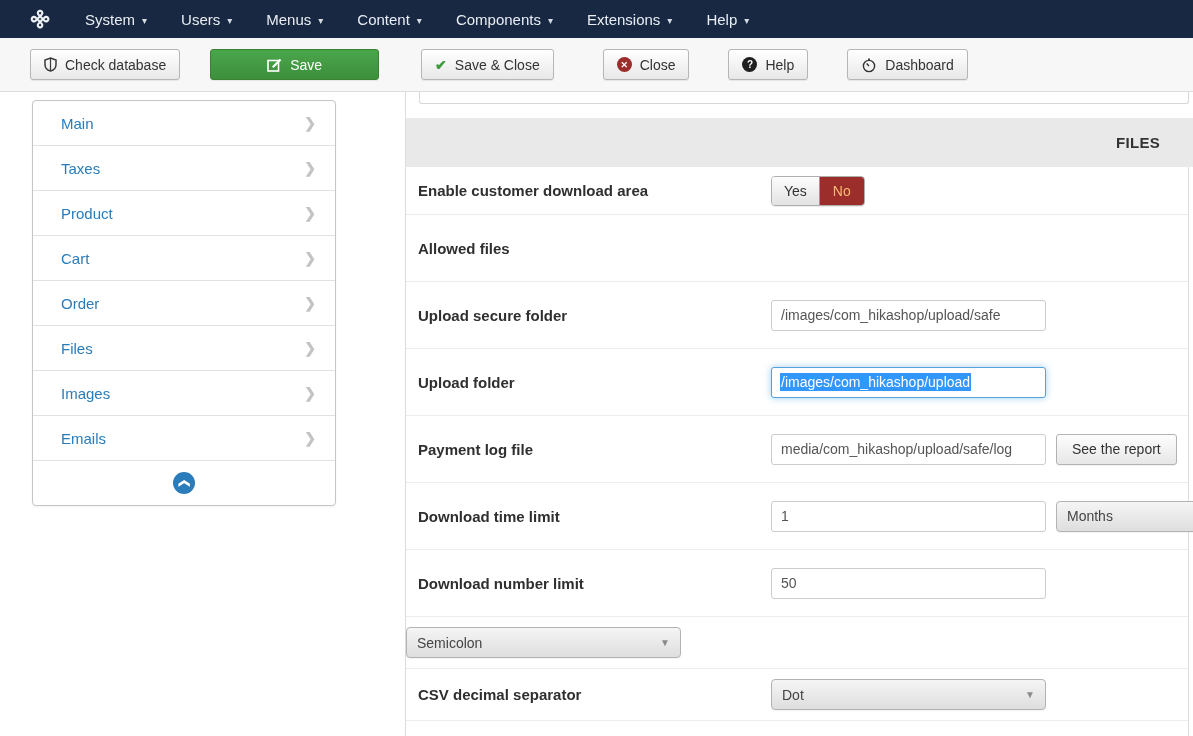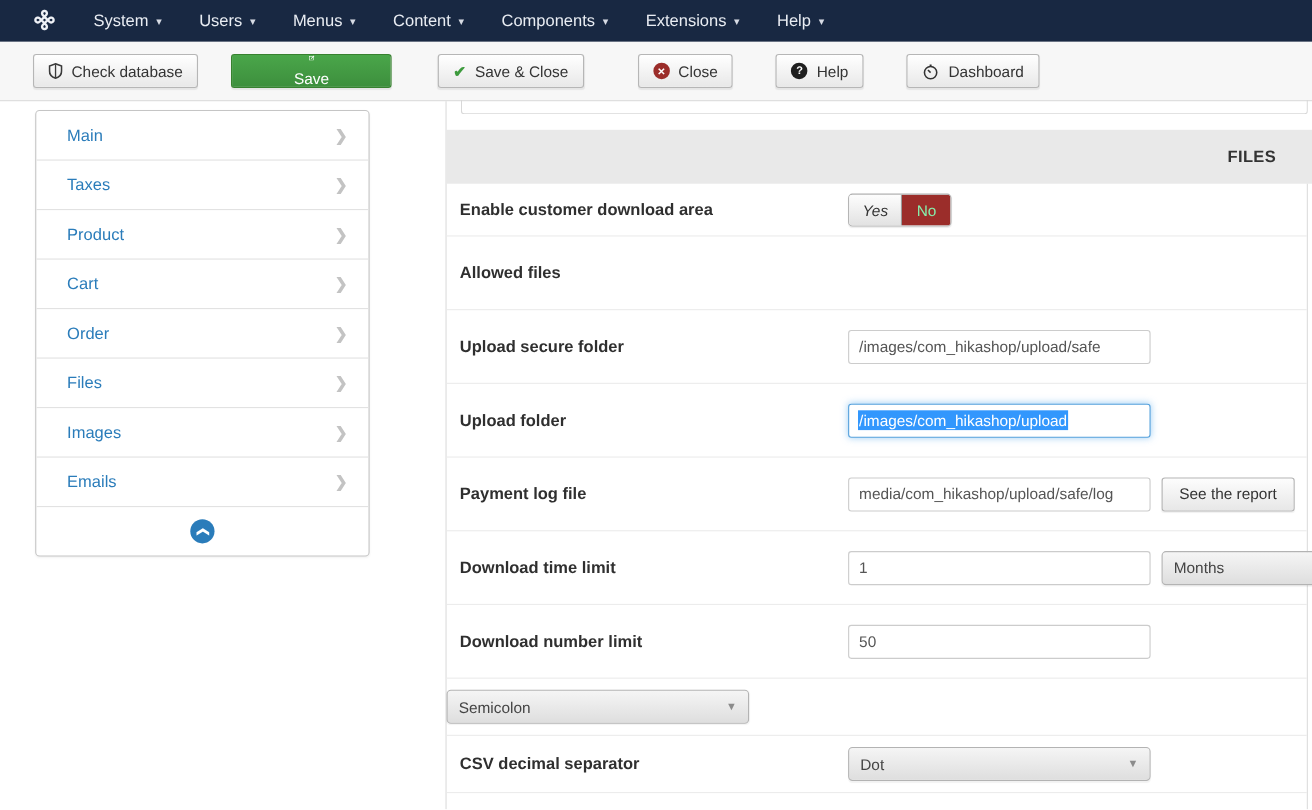--- a/index.html
+++ b/index.html
@@ -9,21 +9,21 @@
   
   .navbar { position:absolute; top:0; left:0; right:0; height:38px; background:#182842; display:flex; align-items:center; }
   .logo { margin-left:27px; width:24px; color:#eef1f6; font-size:19px; display:flex; justify-content:center; }
   .logo-glyph { display:inline-block; transform:rotate(45deg); font-weight:bold; }
   .nav-item { color:#e9edf3; font-size:15px; margin-left:34px; display:flex; align-items:center; gap:7px; cursor:pointer; }
   .nav-caret { font-size:10px; color:#d6dbe4; padding-top:2px; }
 
   
   .toolbar { position:absolute; top:38px; left:0; right:0; height:54px; background:#f7f7f7; border-bottom:1px solid #dcdcdc; display:flex; align-items:center; padding-left:30px;gap:24px; }
   .tbtn { height:31px; display:inline-flex; align-items:center; gap:8px; padding:0 13px; background:linear-gradient(#ffffff,#e8e8e8); border:1px solid #b6b6b6; border-radius:3px; font-size:14px; color:#333; box-shadow:0 1px 1px rgba(0,0,0,.07); cursor:pointer; white-space:nowrap; }
-  .tbtn-save { background:linear-gradient(#4aa64a,#3d8f3d); border-color:#37812f; color:#fff; padding:0 56px; margin-left:6px;flex-direction:column; }
+  .tbtn-save { background:linear-gradient(#4aa64a,#3d8f3d); border-color:#37812f; color:#fff; padding:0 56px; margin-left:6px; }
   .m18 { margin-left:18px; } .m25 { margin-left:25px; } .m15 { margin-left:15px; }
   .icon-circle { width:15px; height:15px; border-radius:50%; display:inline-flex; align-items:center; justify-content:center; color:#fff; font-weight:bold; flex-shrink:0; }
   .ic-close { background:#9b2d2a; font-size:9px; }
   .ic-help { background:#1f1f1f; font-size:10px; }
   .ic-check { color:#3d9b3d; font-size:14px; font-weight:bold; }
 
   
   .sidebar { position:absolute; left:32px; top:100px; width:304px; background:#fff; border:1px solid #c5c5c5; border-radius:4px; overflow:hidden; box-shadow:0 1px 2px rgba(0,0,0,.05); }
   .side-item { height:45px; display:flex; align-items:center; justify-content:space-between; padding:0 19px 0 28px; border-bottom:1px solid #e2e2e2; color:#2a7cba; font-size:15px; cursor:pointer; }
   .chev { color:#c3c3c3; font-weight:bold; font-size:14px; }
@@ -39,22 +39,22 @@
   .row { display:flex; align-items:center; border-bottom:1px solid #ececec; }
   .h48 { height:48px; } .h67 { height:67px; } .h52 { height:52px; }
   .row-label { width:365px; padding-left:12px; font-size:15px; font-weight:bold; color:#2f2f2f; flex-shrink:0; }
   .field { display:flex; align-items:center; }
 
   .text-input { width:275px; height:31px; border:1px solid #ccc; border-radius:3px; padding:5px 9px; font-size:14px; color:#555; font-family:"Liberation Sans",sans-serif; background:#fff; }
   .fake-input { width:275px; height:31px; border:1px solid #55a1dc; border-radius:3px; padding:5px 8px; font-size:14px; background:#fff; box-shadow:0 0 7px rgba(82,168,236,.55); white-space:nowrap; overflow:hidden; display:flex; align-items:center; }
   .sel-text { background:#3297fd; color:#fff; padding:1px 1px; }
 
   .toggle { display:inline-flex; border-radius:4px; overflow:hidden; border:1px solid #aeaeae; box-shadow:0 1px 1px rgba(0,0,0,.08); }
-  .toggle-yes { padding:6px 12px; font-size:14px; color:#333; background:linear-gradient(#fdfdfd,#e2e2e2); border-right:1px solid #9b9b9b; cursor:pointer;font-style:italic; }
-  .toggle-no { padding:6px 13px; font-size:14px; color:#86efac; background:#9b2d2a; cursor:pointer; }
+  .toggle-yes { padding:6px 12px; font-size:14px; color:#333; background:linear-gradient(#fdfdfd,#e2e2e2); border-right:1px solid #9b9b9b; cursor:pointer; }
+  .toggle-no { padding:6px 13px; font-size:14px; color:#fdba74; background:#9b2d2a; cursor:pointer; }
 
   .report-btn { height:31px; margin-left:10px; padding:0 15px; background:linear-gradient(#fdfdfd,#e7e7e7); border:1px solid #b3b3b3; border-radius:3px; font-size:14px; color:#333; box-shadow:0 1px 1px rgba(0,0,0,.06); cursor:pointer; white-space:nowrap; }
   .select-box { height:31px; width:275px; border:1px solid #b3b3b3; border-radius:4px; background:linear-gradient(#f5f5f5,#dedede); display:flex; align-items:center; justify-content:space-between; padding:0 10px; font-size:14px; color:#444; cursor:pointer; box-shadow:0 1px 1px rgba(0,0,0,.05); flex-shrink:0; }
   .select-arrow { color:#8b8b8b; font-size:10px; }
   .unit-select { margin-left:10px; width:150px; }
 </style>
 </head>
 <body>
 
 <div class="screen">

